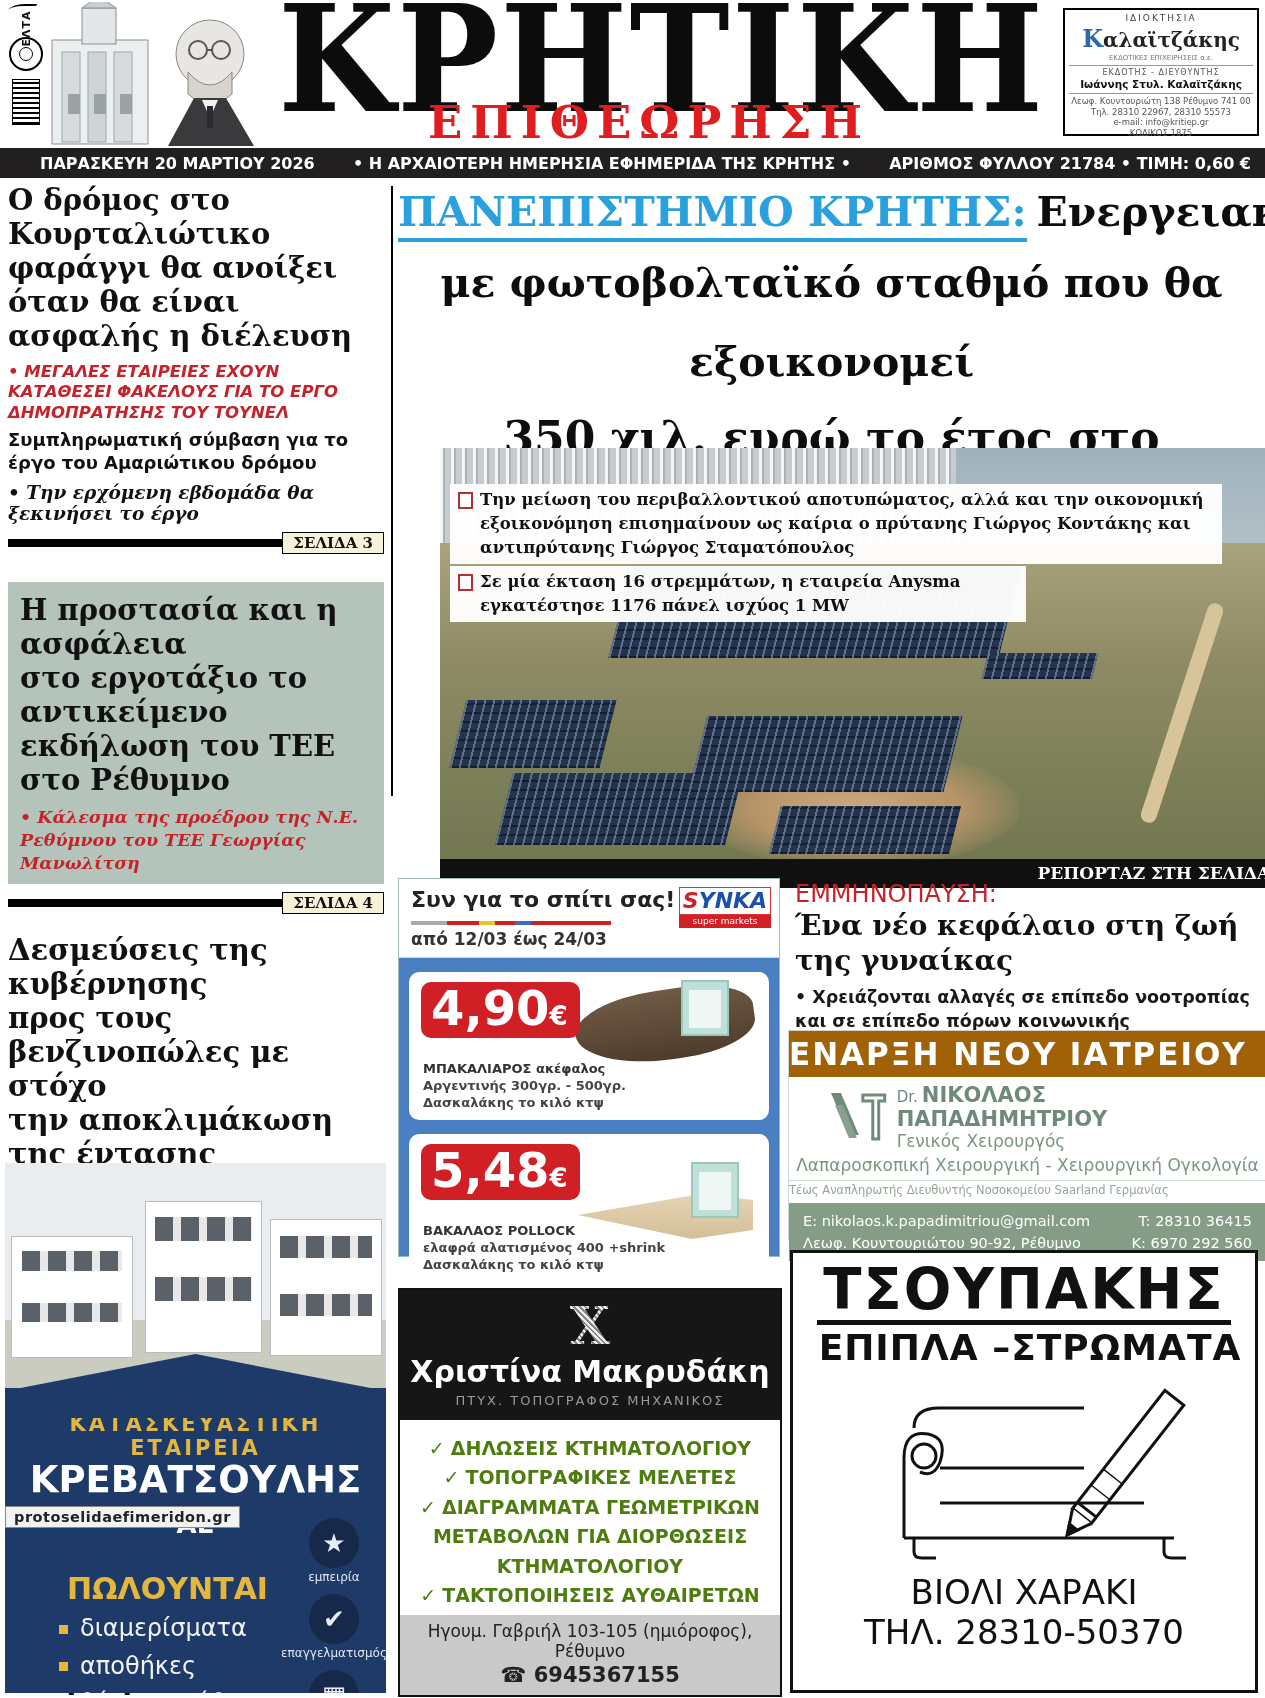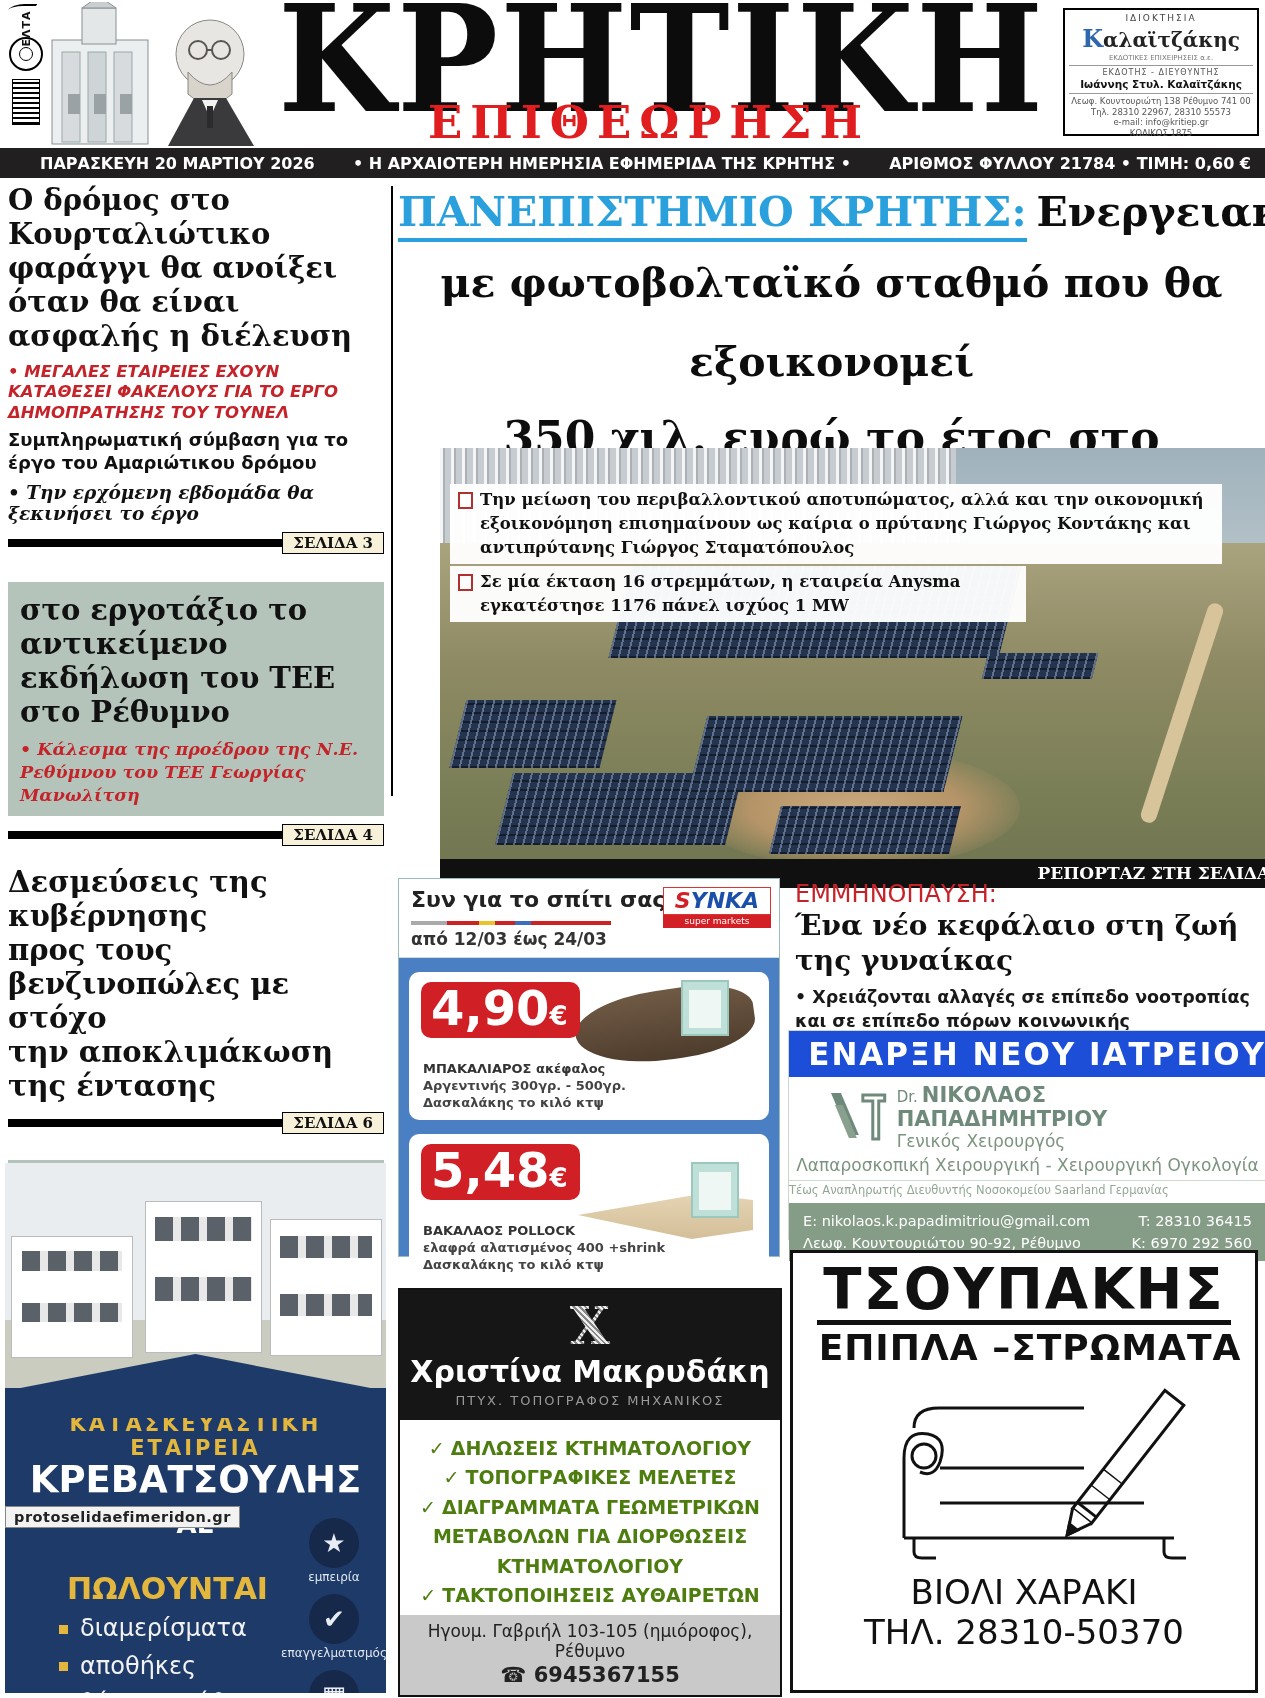--- a/index.html
+++ b/index.html
@@ -84,21 +84,21 @@
   .capsq{flex:0 0 auto;width:11px;height:13px;border:2px solid #b03030;margin-top:4px;}
   .ph-strip{position:absolute;left:0;bottom:0;width:100%;height:29px;background:#101010;color:#fff;
      font-family:"DejaVu Serif",serif;font-weight:bold;font-size:17px;text-align:right;line-height:29px;padding-right:12px;box-sizing:border-box;}
   
   .synka{position:absolute;left:398px;top:878px;width:380px;height:377px;border:1px solid #9bb;background:#4b7fc3;}
   .sy-head{position:relative;background:#fff;height:78px;border-bottom:1px solid #cdd;}
   .sy-slogan{position:absolute;left:12px;top:8px;font-weight:bold;font-size:22px;color:#222;}
   .sy-line{position:absolute;left:12px;top:42px;width:200px;height:4px;
      background:linear-gradient(90deg,#aaa 0 18%,#c22 18% 34%,#e7c52c 34% 42%,#c22 42% 52%,#3a6fc0 52% 60%,#c22 60% 78%,#c22 78% 100%);}
   .sy-period{position:absolute;left:12px;top:50px;font-weight:bold;font-size:17px;color:#333;}
-  .sy-logo{position:absolute;right:8px;top:8px;width:108px;text-align:center;}
+  .sy-logo{position:absolute;right:8px;top:8px;width:92px;text-align:center;}
   .sy-brand{font-weight:bold;font-style:italic;font-size:22px;color:#1b4faa;background:#fff;border:1px solid #d33;
      display:block;line-height:26px;}
   .sy-brand::first-letter{color:#d32026;}
   .sy-brandsub{display:block;background:#d32026;color:#fff;font-size:9px;line-height:13px;}
   .sy-card{position:relative;margin:14px 10px 0 10px;height:148px;background:#fff;border-radius:10px;overflow:hidden;}
   .sy-price{position:absolute;left:12px;top:10px;background:#d11f26;color:#fff;border-radius:10px;
      padding:2px 12px 6px 10px;font-weight:bold;font-size:48px;line-height:1;}
   .sy-cur{font-size:26px;}
   .sy-desc{position:absolute;left:14px;bottom:8px;font-size:13px;line-height:1.3;color:#444;font-weight:bold;}
   .sy-desc .n{color:#333;}
@@ -109,21 +109,21 @@
   .taglbl{position:absolute;width:44px;height:52px;background:#bfe0d8;border:2px solid #9cc7bd;}
   .taglbl::after{content:"";position:absolute;left:6px;top:8px;right:6px;bottom:6px;background:#eef7f3;}
   .tl1{right:40px;top:8px;} .tl2{right:30px;top:28px;}
   
   .rartic{position:absolute;left:795px;top:880px;width:462px;}
   .men-kick{color:#c5232a;font-weight:normal;font-size:24px;}
   .men-title div{font-family:"DejaVu Serif",serif;font-weight:bold;font-size:28px;line-height:1.25;color:#111;}
   .men-bullet{font-weight:bold;font-size:17.5px;line-height:1.35;margin-top:8px;color:#191919;}
   
   .doctor{position:absolute;left:788px;top:1030px;width:477px;height:208px;border:1px solid #cdd5cd;background:#fff;}
-  .doc-head{background:#1d4ed8;color:#fff;font-weight:bold;font-size:31px;letter-spacing:2px;text-align:right;
+  .doc-head{background:#a16207;color:#fff;font-weight:bold;font-size:31px;letter-spacing:2px;text-align:left;
      line-height:46px;height:46px;}
   .doc-id{display:flex;align-items:center;gap:10px;padding:6px 4px 2px 40px;}
   .doc-name{color:#6f8a7a;font-weight:bold;font-size:21px;}
   .doc-name .dr{font-weight:normal;font-size:15px;margin-right:4px;}
   .doc-spec{color:#7d947f;font-size:17px;}
   .doc-svc{color:#7d947f;font-size:17px;text-align:center;margin-top:2px;}
   .doc-former{color:#93a795;font-size:11.5px;border-top:1px solid #cfdacf;margin-top:5px;padding:2px 0;}
   .doc-foot{background:#859c87;color:#fff;font-size:14.5px;height:58px;margin-top:4px;
      display:flex;flex-direction:column;justify-content:center;gap:6px;padding:0 14px;}
   .doc-foot .row{display:flex;justify-content:space-between;}
@@ -249,20 +249,21 @@
       <div class="boldsub">Συμπληρωματική σύμβαση για το έργο του Αμαριώτικου δρόμου</div>
       <div class="itbullet">• Την ερχόμενη εβδομάδα θα ξεκινήσει το έργο</div>
       <div class="pagetag">
         <div class="rule"></div>
         <div class="label">ΣΕΛΙΔΑ 3</div>
       </div>
     </article>
 
     <article class="greenbox mt28">
       <div class="hl29">
+        <div>Η προστασία και η ασφάλεια</div>
         <div>στο εργοτάξιο το αντικείμενο</div>
         <div>εκδήλωση του ΤΕΕ στο Ρέθυμνο</div>
       </div>
       <div class="redit">• Κάλεσμα της προέδρου της Ν.Ε. Ρεθύμνου του ΤΕΕ Γεωργίας Μανωλίτση</div>
     </article>
     <div class="pagetag">
       <div class="rule"></div>
       <div class="label">ΣΕΛΙΔΑ 4</div>
     </div>
 

